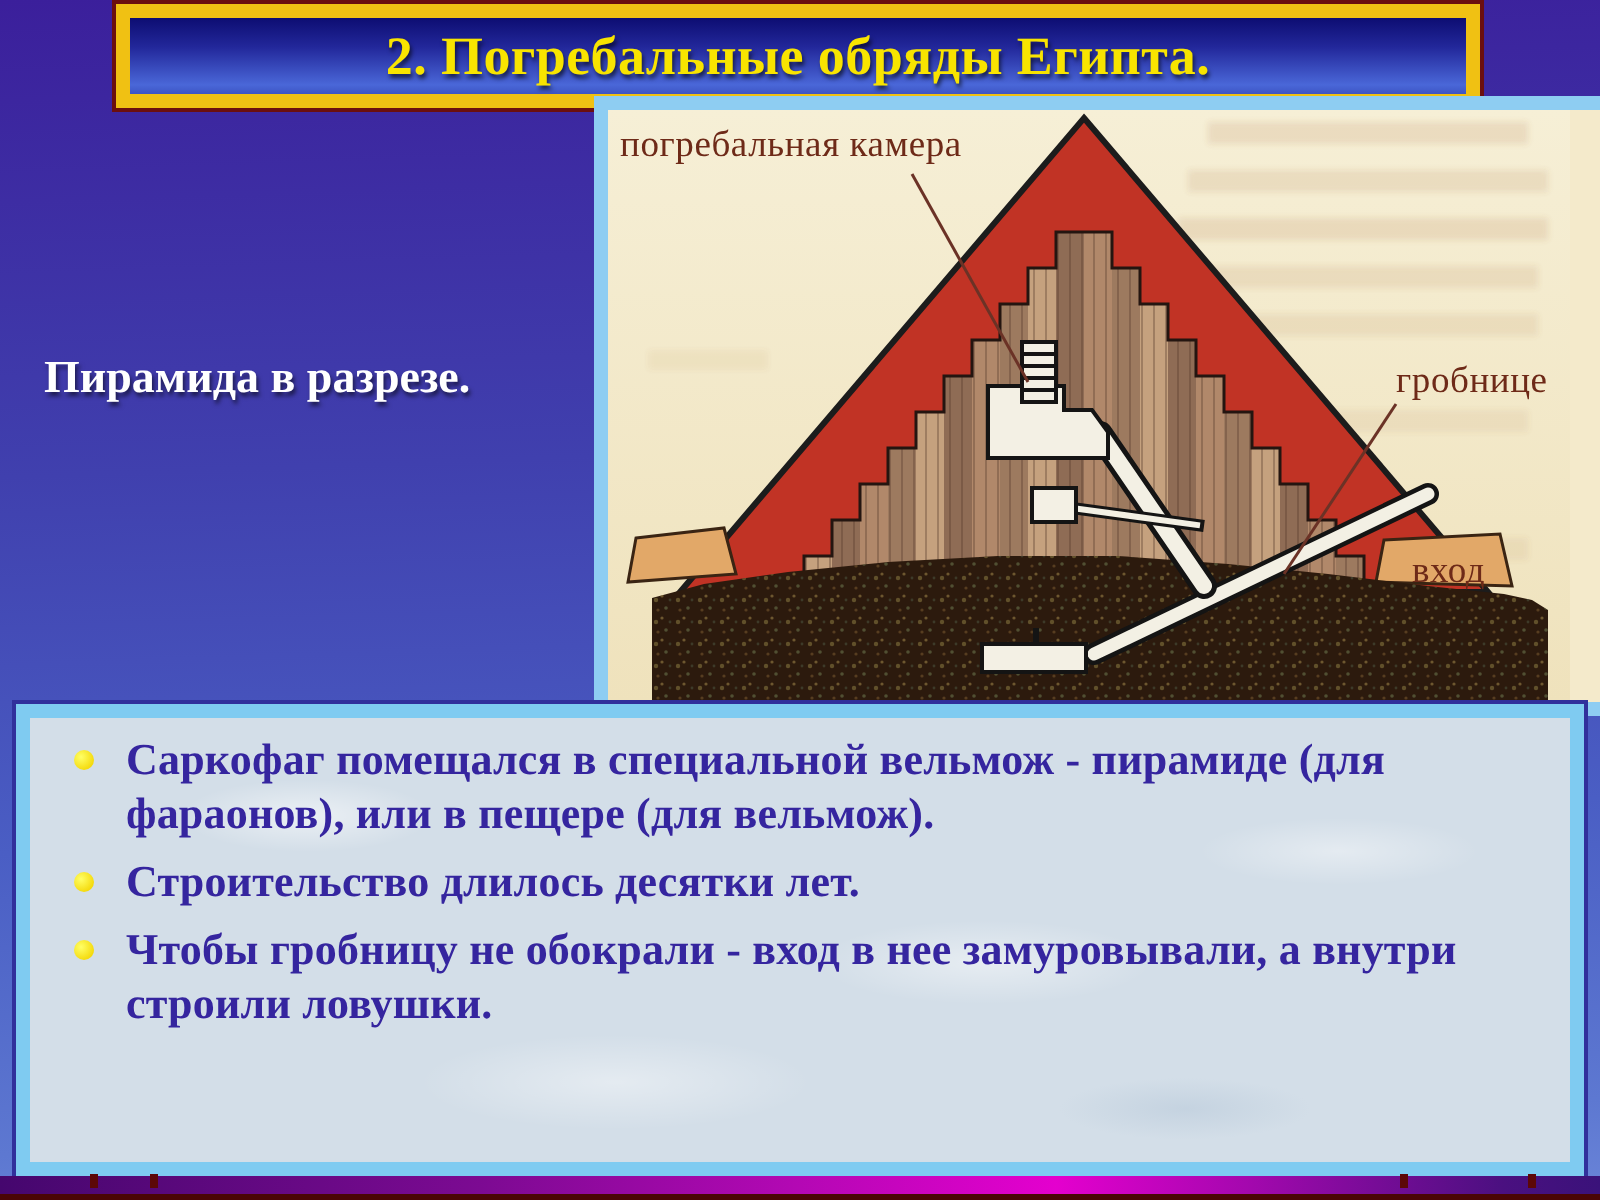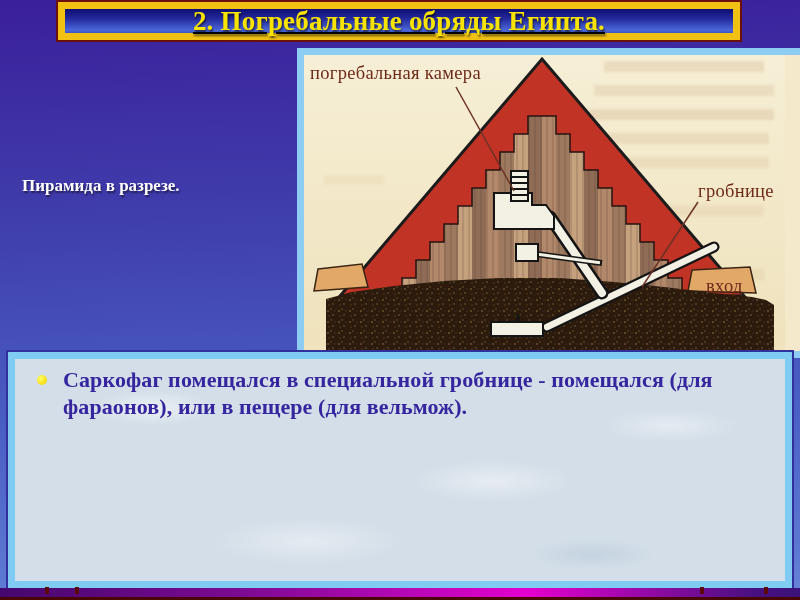--- a/index.html
+++ b/index.html
@@ -3,33 +3,33 @@
 <meta charset="utf-8">
 <style>
   html,body{margin:0;padding:0;background:#222;}
   .slide{
     position:relative;width:800px;height:600px;overflow:hidden;
     font-family:"Liberation Serif","DejaVu Serif",serif;
     background:linear-gradient(178deg,#3b1f9b 0%,#4040ae 38%,#4a5ec4 68%,#5d78d1 92%,#6a84d8 100%);
   }
   
   .title-bar{
-    position:absolute;left:58px;top:2px;width:682px;height:38px;box-sizing:border-box;
+    position:absolute;left:58px;top:2px;width:682px;height:52px;box-sizing:border-box;
     border:7px solid #f0c113;box-shadow:0 0 0 2px #6b0f0f;
     background:linear-gradient(180deg,#0d0d72 0%,#22279a 38%,#4a67d8 88%,#3d55c4 100%);
-    display:flex;align-items:center;justify-content:center;text-decoration:underline;
+    display:flex;align-items:center;justify-content:center;
   }
   .title-text{
     color:#f8e400;font-size:27px;font-weight:bold;white-space:nowrap;
     text-shadow:1px 2px 2px rgba(0,0,0,.6);letter-spacing:.2px;
   }
   
   .figure-caption{
     position:absolute;left:22px;top:176px;width:272px;
-    color:#ffffff;font-size:17px;font-weight:bold;
+    color:#ffffff;font-size:23px;font-weight:bold;
     text-shadow:1px 2px 2px rgba(0,0,0,.55);
   }
   
   .figure{
     position:absolute;left:297px;top:48px;width:581px;height:310px;box-sizing:border-box;
     border:7px solid #8ecdf2;background:#f4eacb;
   }
   .figure svg{position:absolute;left:0;top:0;width:481px;height:296px;display:block;}
   .fig-label{
     position:absolute;color:#6e2a18;font-size:18.5px;letter-spacing:.3px;white-space:nowrap;
@@ -177,21 +177,23 @@
       </g>
     </svg>
 
     <span class="fig-label lbl-chamber">погребальная камера</span>
     <span class="fig-label lbl-corridor">гробнице</span>
     <span class="fig-label lbl-entrance">вход</span>
   </div>
 
   <div class="notes-panel">
     <ul class="bullet-list">
-      <li><span>Саркофаг помещался в специальной гробнице - помещался (для фараонов), или в пещере (для вельмож).</span></li>
+      <li><span>Саркофаг помещался в специальной вельмож - пирамиде (для фараонов), или в пещере (для вельмож).</span></li>
+      <li><span>Строительство длилось десятки лет.</span></li>
+      <li><span>Чтобы гробницу не обокрали - вход в нее замуровывали, а внутри строили ловушки.</span></li>
     </ul>
   </div>
 
   <div class="bottom-accent-bar"></div>
   <div class="bottom-edge-line"></div>
   <div class="tick" style="left:45px"></div>
   <div class="tick" style="left:75px"></div>
   <div class="tick" style="left:700px"></div>
   <div class="tick" style="left:764px"></div>
 

